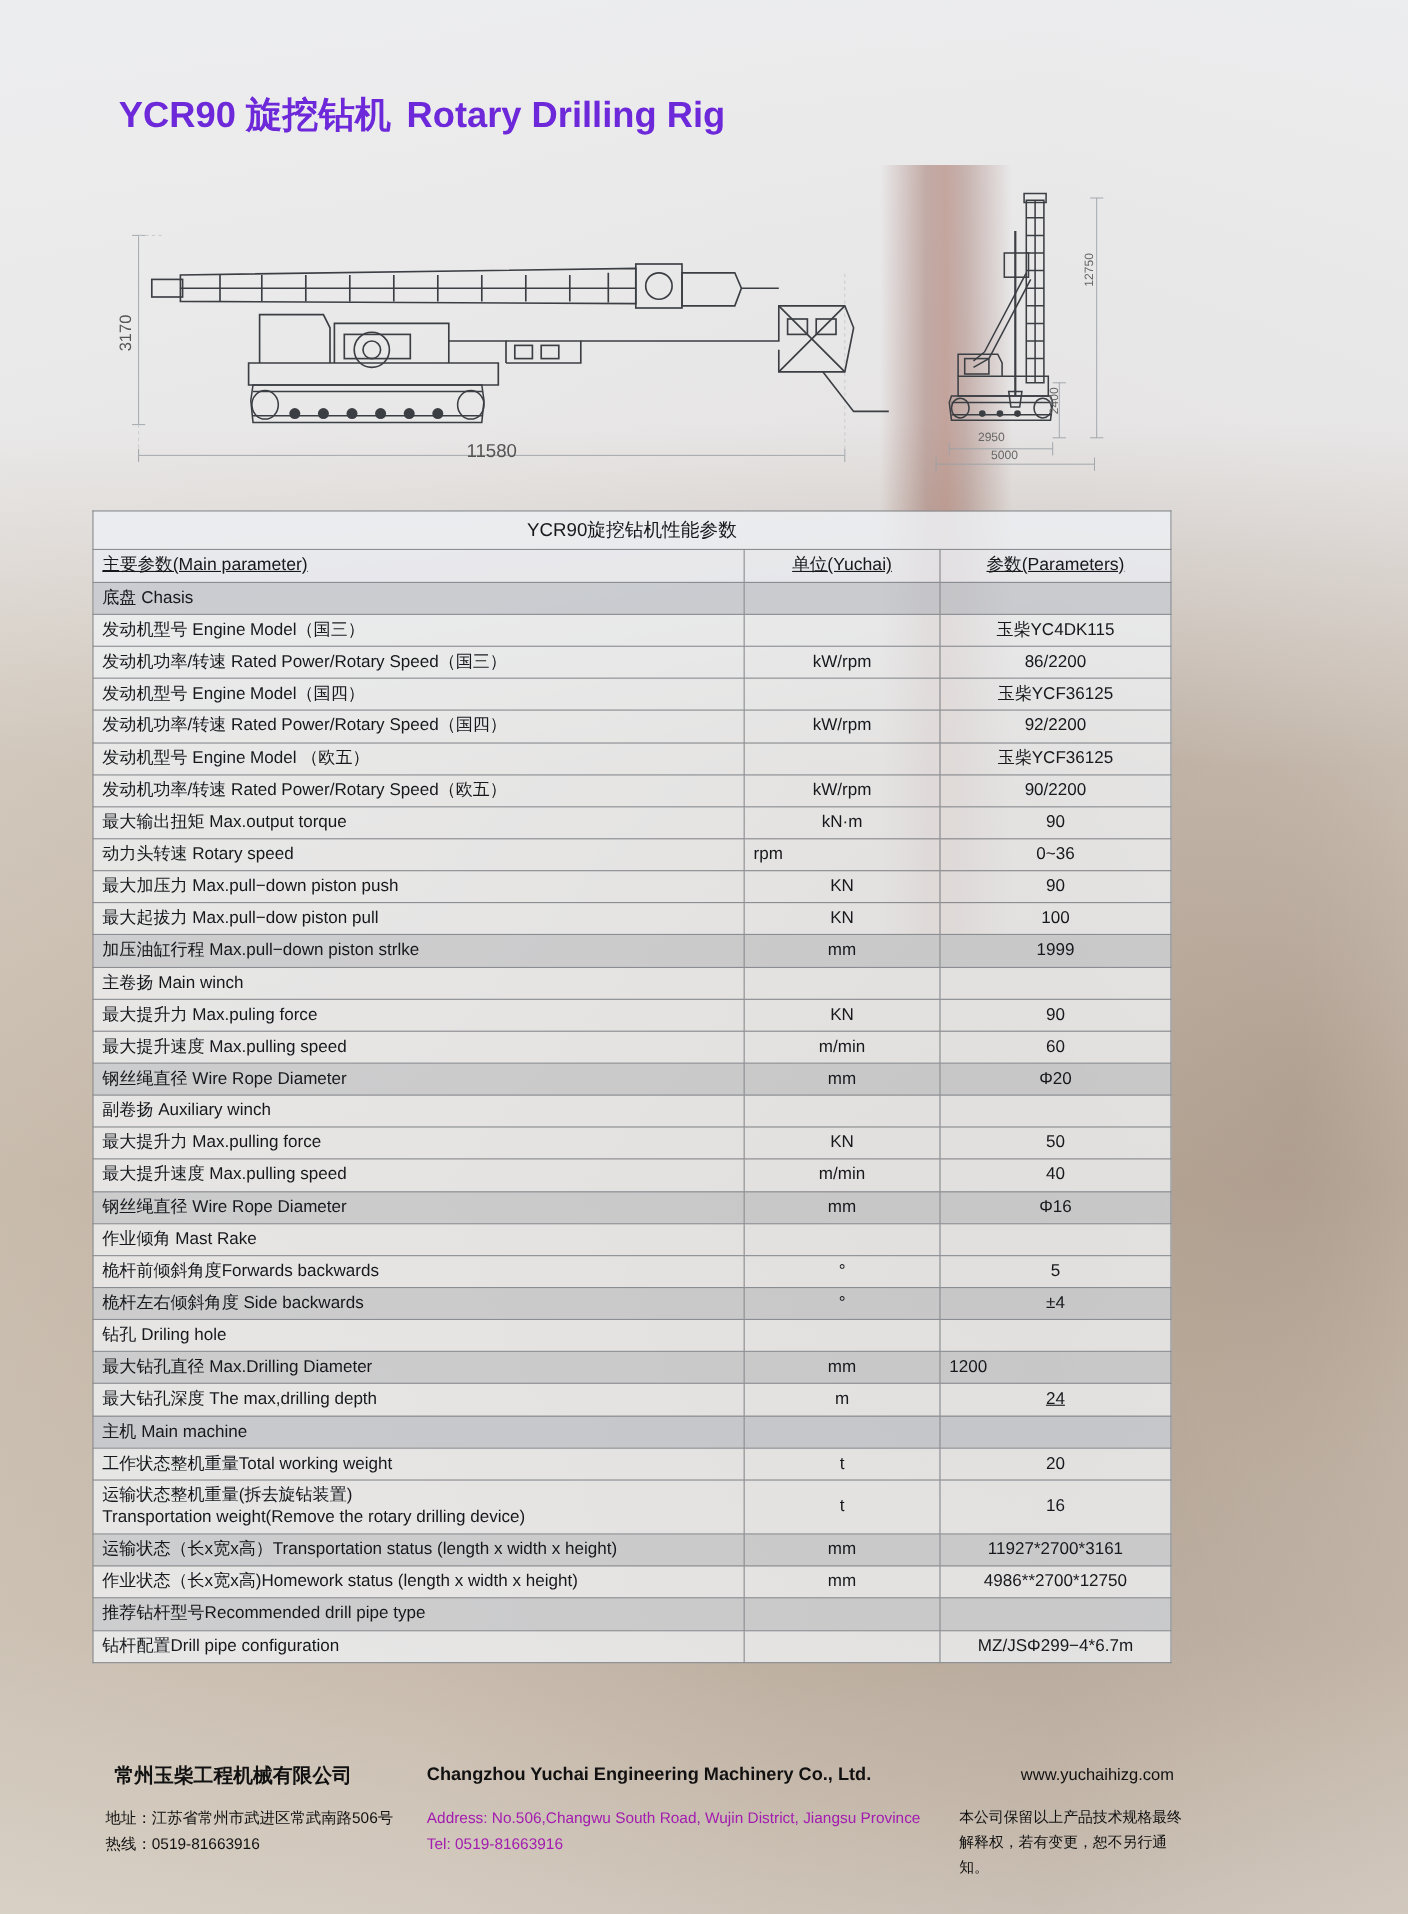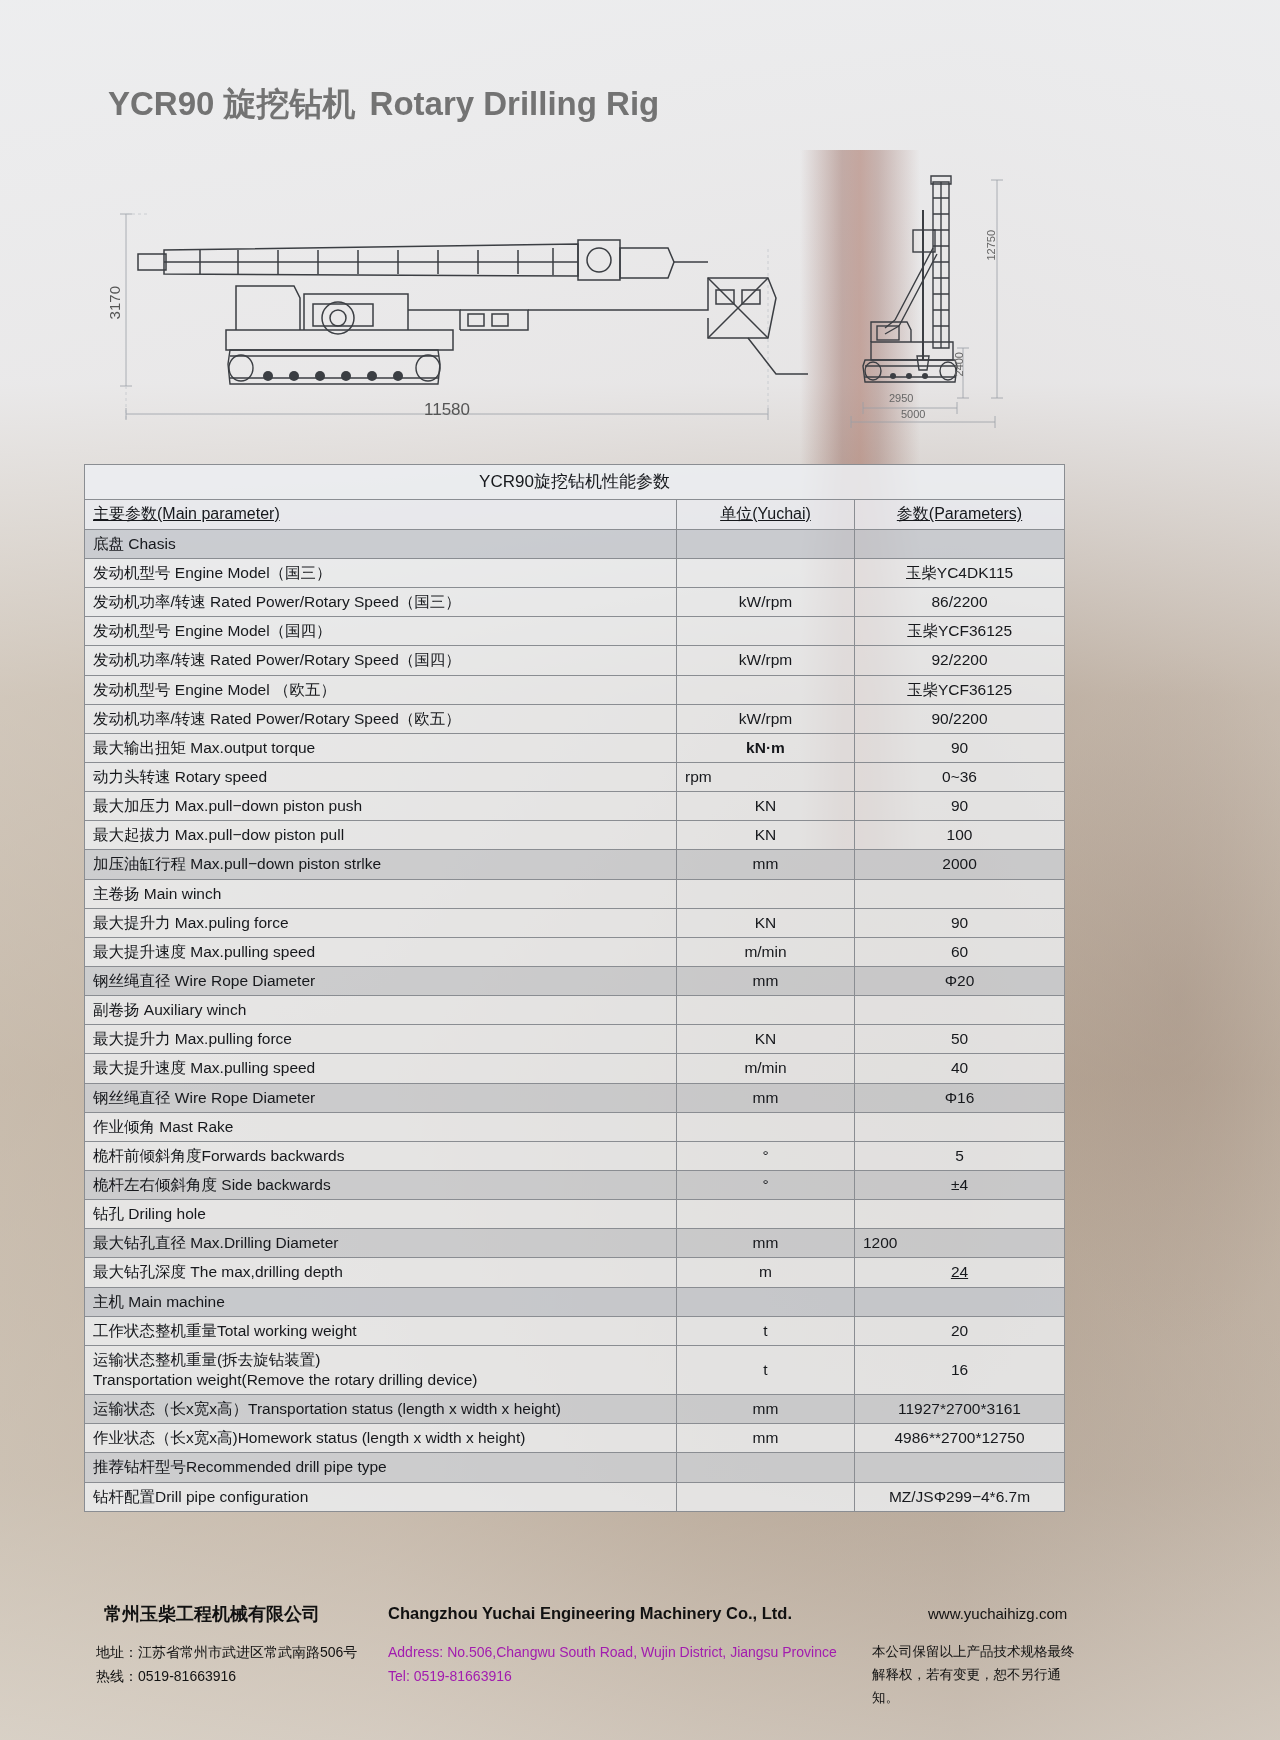--- a/index.html
+++ b/index.html
@@ -24,21 +24,21 @@
     position: absolute; left: 800px; top: 150px;
     width: 120px; height: 700px;
     background: linear-gradient(90deg, rgba(80,40,30,0) 0%, rgba(120,55,40,0.35) 35%, rgba(140,65,45,0.4) 50%, rgba(120,55,40,0.3) 65%, rgba(80,40,30,0) 100%);
     z-index: 0;
   }
   .page { position: relative; z-index: 2; padding: 0; }
 
   
   .title {
     position: absolute; left: 108px; top: 82px;
-    font-size: 33px; font-weight: bold; color: #737373;
+    font-size: 33px; font-weight: bold; color: #6d28d9;
     letter-spacing: 0px; white-space: nowrap;
   }
   .title .cn { font-size: 33px; }
   .title .en { font-size: 33px; margin-left: 14px; }
 
   
   .drawings { position: absolute; left: 0; top: 170px; width: 1280px; height: 275px; }
   .draw-left { position: absolute; left: 108px; top: 8px; width: 680px; height: 260px; }
   .draw-right { position: absolute; left: 845px; top: 0px; width: 240px; height: 270px; }
   .dim-label {
@@ -292,42 +292,42 @@
             <td style="text-align: center;"></td>
             <td style="text-align: center;">玉柴YCF36125</td>
           </tr>
           <tr>
             <td>发动机功率/转速 Rated Power/Rotary Speed（欧五）</td>
             <td style="text-align: center;">kW/rpm</td>
             <td style="text-align: center;">90/2200</td>
           </tr>
           <tr>
             <td>最大输出扭矩 Max.output torque</td>
-            <td style="text-align: center; font-weight: bold;">kN·m</td>
+            <td style="text-align: center;">kN·m</td>
             <td style="text-align: center;">90</td>
           </tr>
           <tr>
             <td>动力头转速 Rotary speed</td>
             <td style="text-align: left; margin-left: 14px;">rpm</td>
             <td style="text-align: center; margin-top: 30px;">0~36</td>
           </tr>
           <tr>
             <td>最大加压力 Max.pull−down piston push</td>
             <td style="text-align: center;">KN</td>
             <td style="text-align: center;">90</td>
           </tr>
           <tr>
             <td>最大起拔力 Max.pull−dow piston pull</td>
             <td style="text-align: center;">KN</td>
             <td style="text-align: center;">100</td>
           </tr>
           <tr class="alt">
             <td>加压油缸行程 Max.pull−down piston strlke</td>
             <td style="text-align: center;">mm</td>
-            <td style="text-align: center;">2000</td>
+            <td style="text-align: center;">1999</td>
           </tr>
           <tr>
             <td>主卷扬 Main winch</td>
             <td style="text-align: center;"></td>
             <td style="text-align: center;"></td>
           </tr>
           <tr>
             <td>最大提升力 Max.puling force</td>
             <td style="text-align: center;">KN</td>
             <td style="text-align: center;">90</td>

